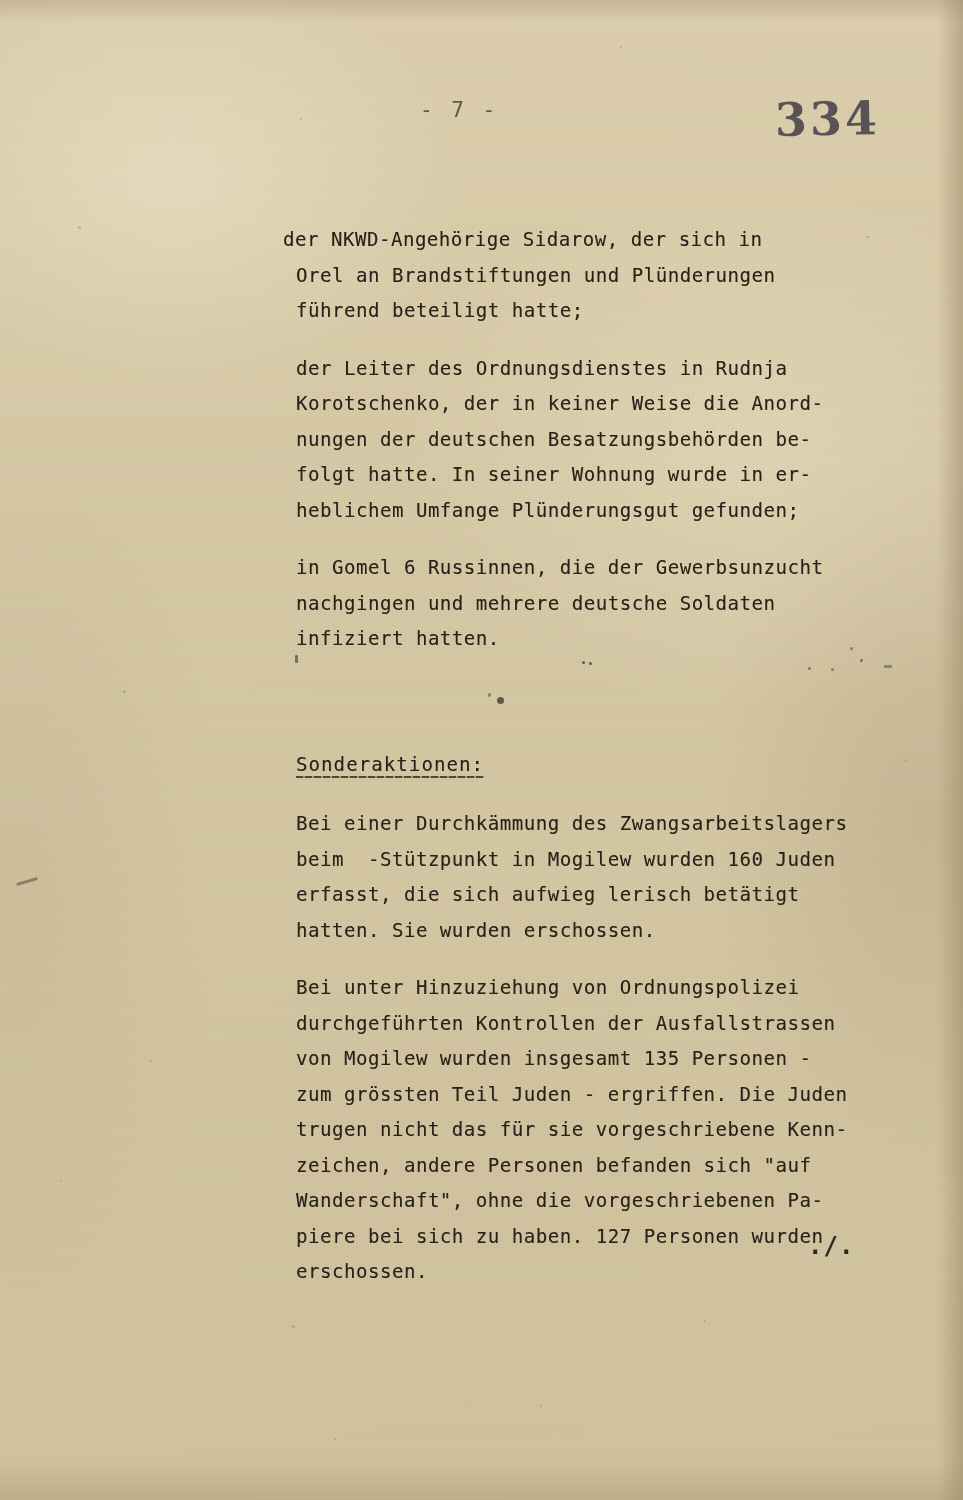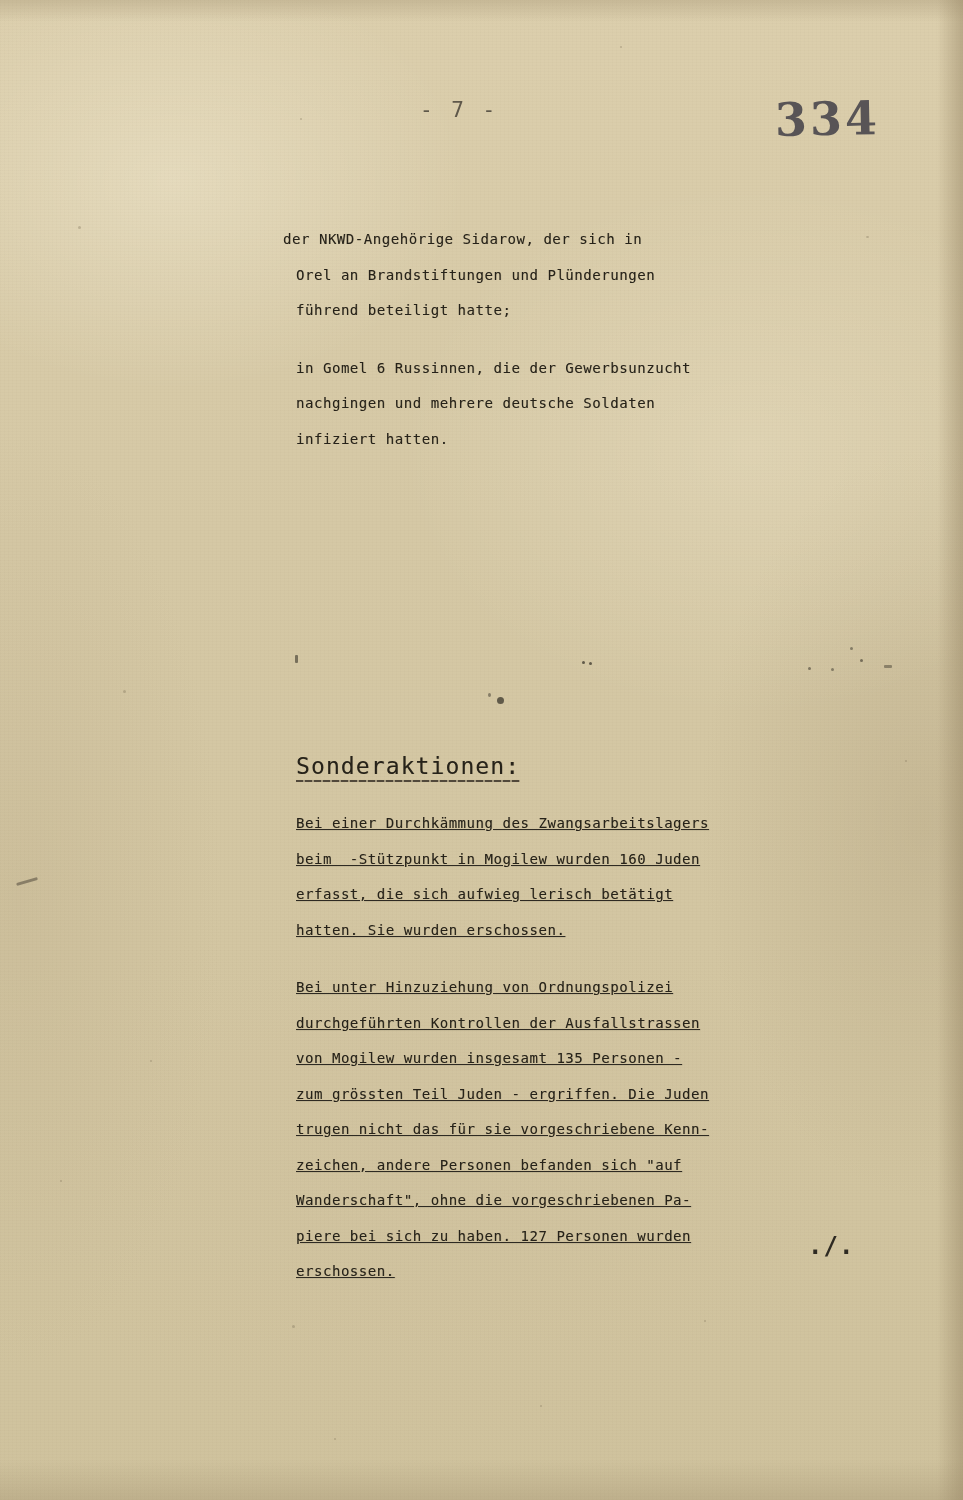--- a/index.html
+++ b/index.html
@@ -90,21 +90,21 @@
   
   #body-text {
     position: absolute;
     left: 283px;
     top: 222px;
     width: 640px;
   }
 
   .para {
     margin: 0 0 22px 0;
-    font-size: 14px;
+    font-size: 19px;
     line-height: 35.5px;
     letter-spacing: 0.55px;
     white-space: pre-wrap;
     color: #262219;
     text-shadow: 0.4px 0.3px 0 rgba(60,52,38,0.30);
   }
 
   .para.indented {
     padding-left: 13px;
   }
@@ -126,42 +126,41 @@
     background: #3a352b;
     border-radius: 50%;
     opacity: 0.75;
   }
 
   
   .section-heading {
     position: absolute;
     left: 296px;
     top: 753px;
-    font-size: 23px;
+    font-size: 19px;
     letter-spacing: 1.1px;
     color: #262219;
     text-shadow: 0.4px 0.3px 0 rgba(60,52,38,0.30);
   }
   .section-heading .rule {
     display: block;
     height: 2px;
     margin-top: 1px;
     background: repeating-linear-gradient(90deg,
         #3a3228 0px, #3a3228 7px,
         rgba(58,50,40,0.35) 7px, rgba(58,50,40,0.35) 9px);
     opacity: 0.85;
   }
 
   
   #body-text-lower {
     position: absolute;
     left: 296px;
     top: 806px;
     width: 630px;
-    text-decoration: underline;
   }
 
   
   .continuation-mark {
     position: absolute;
     left: 808px;
     top: 1232px;
     font-size: 24px;
     letter-spacing: 1px;
     color: #2e2a22;
@@ -214,20 +213,25 @@
   <div class="fleck" style="left:60px;  top:1180px; width:2px; height:2px;"></div>
 
   <div class="page-number">- 7 -</div>
 
   <div class="archive-stamp">334</div>
 
   <div id="body-text">
       <div class="para hang">der NKWD-Angehörige Sidarow, der sich in
 Orel an Brandstiftungen und Plünderungen
 führend beteiligt hatte;</div>
+      <div class="para indented">der Leiter des Ordnungsdienstes in Rudnja
+Korotschenko, der in keiner Weise die Anord-
+nungen der deutschen Besatzungsbehörden be-
+folgt hatte. In seiner Wohnung wurde in er-
+heblichem Umfange Plünderungsgut gefunden;</div>
       <div class="para indented">in Gomel 6 Russinnen, die der Gewerbsunzucht
 nachgingen und mehrere deutsche Soldaten
 infiziert hatten.</div>
     </div>
 
   <div class="faint-marks">
     <div class="speck" style="left:12px;  top:10px; width:3px; height:8px; border-radius:1px; opacity:0.6;"></div>
     <div class="speck" style="left:299px; top:16px; width:3px; height:3px;"></div>
     <div class="speck" style="left:306px; top:17px; width:3px; height:3px;"></div>
     <div class="speck" style="left:205px; top:48px; width:3px; height:4px; opacity:0.5;"></div>

